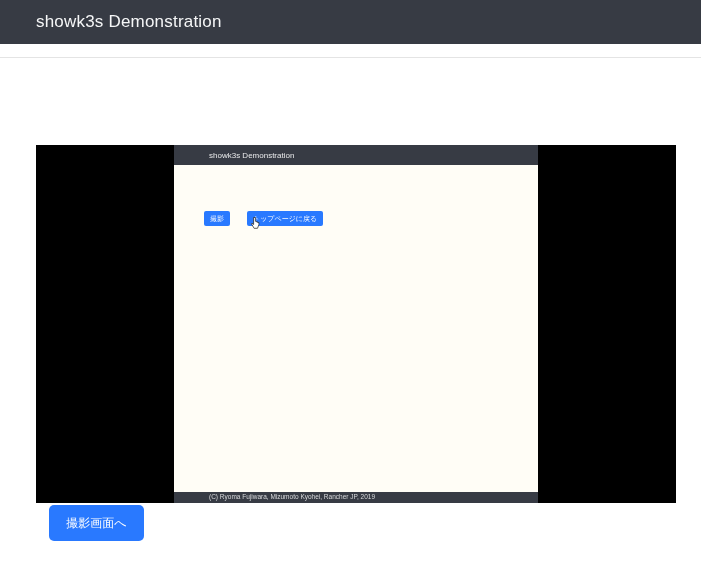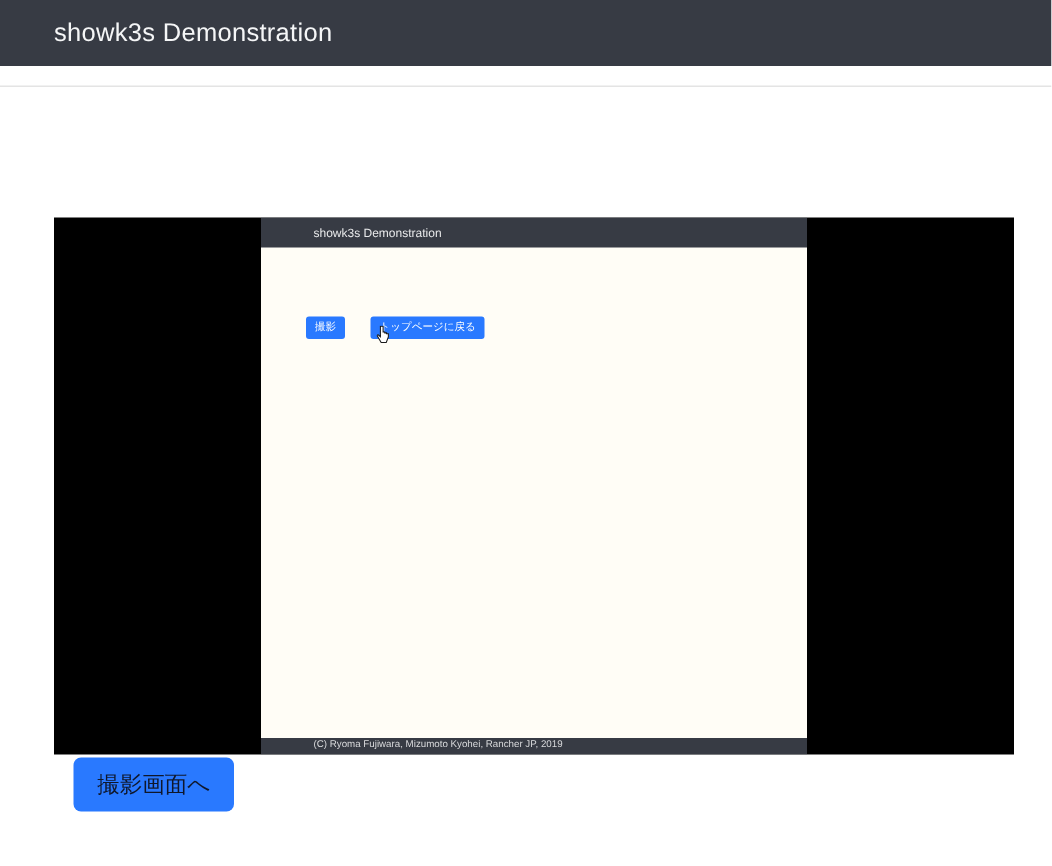--- a/index.html
+++ b/index.html
@@ -72,24 +72,24 @@
     background: #373b44;
     display: flex; align-items: center;
     padding-left: 35px;
   }
   .inner-footer span {
     color: #d9dadc; font-size: 6.5px; line-height: 1;
     white-space: nowrap;
   }
   .capture-btn {
     position: absolute; top: 505px; left: 49px;
-    width: 107px; height: 36px;
-    background: #2979ff; color: #0f172a;
+    width: 95px; height: 36px;
+    background: #2979ff; color: #ffffff;
     border: none; border-radius: 5px;
-    font-size: 15px;
+    font-size: 12px;
     font-family: "Liberation Sans", sans-serif;
     cursor: pointer;
     padding: 0;
   }
 </style>
 </head>
 <body>
 
 <div>
 

